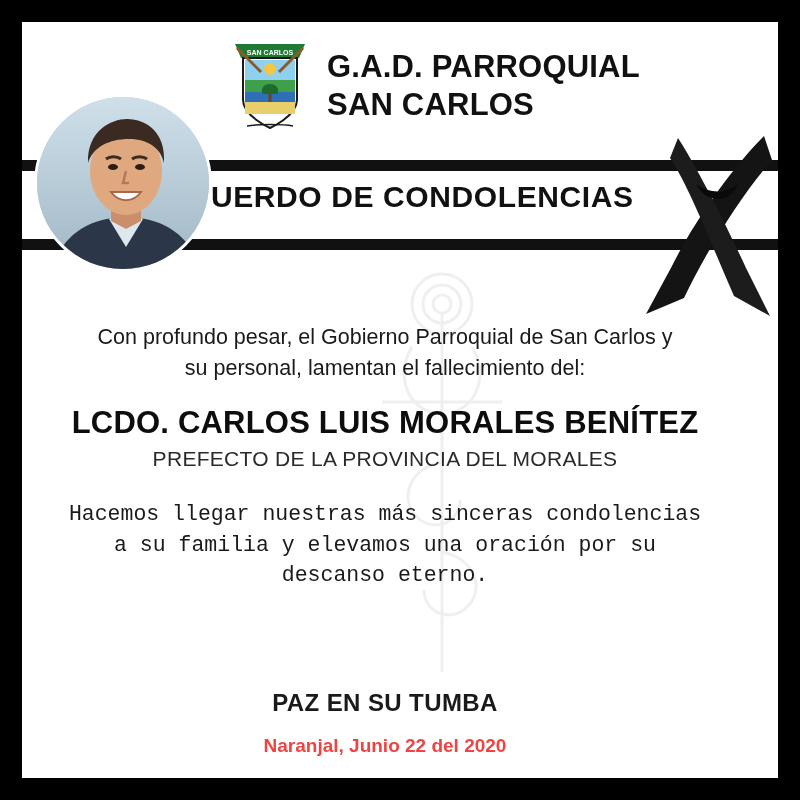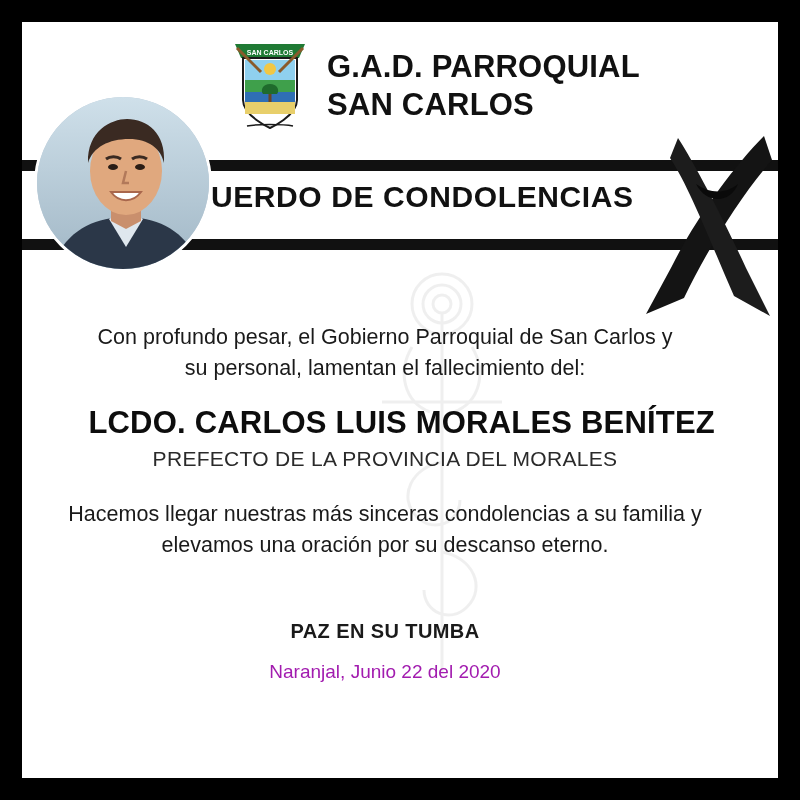--- a/index.html
+++ b/index.html
@@ -135,46 +135,46 @@
     font-size: 21.5px;
     line-height: 1.42;
     margin: 0 30px;
   }
   .name {
     margin-top: 22px;
     font-size: 31px;
     font-weight: bold;
     letter-spacing: 0.2px;
     color: #0d0d0d;
-    text-align: right;
   }
   .role {
     margin-top: 6px;
     font-size: 21px;
     letter-spacing: 0.3px;
     color: #2a2a2a;
   }
   .para-2 {
     margin-top: 28px;
     font-size: 21.5px;
     line-height: 1.42;
     margin-left: 8px;
     margin-right: 8px;
+    font-family: Liberation Mono, monospace;
   }
   .peace {
-    margin-top: 60px;
-    font-size: 20px;
+    margin-top: 98px;
+    font-size: 24px;
     font-weight: bold;
     letter-spacing: 0.4px;
   }
   .place-date {
     margin-top: 18px;
     font-size: 19px;
-    font-weight: normal;
-    color: #a21caf;
+    font-weight: bold;
+    color: #ef4444;
   }
 </style>
 </head>
 <body>
 
 <div class="poster">
   <div class="card">
 
     <svg class="watermark" viewBox="0 0 200 430">
       <g fill="none" stroke="#5a5a5a" stroke-width="3">

